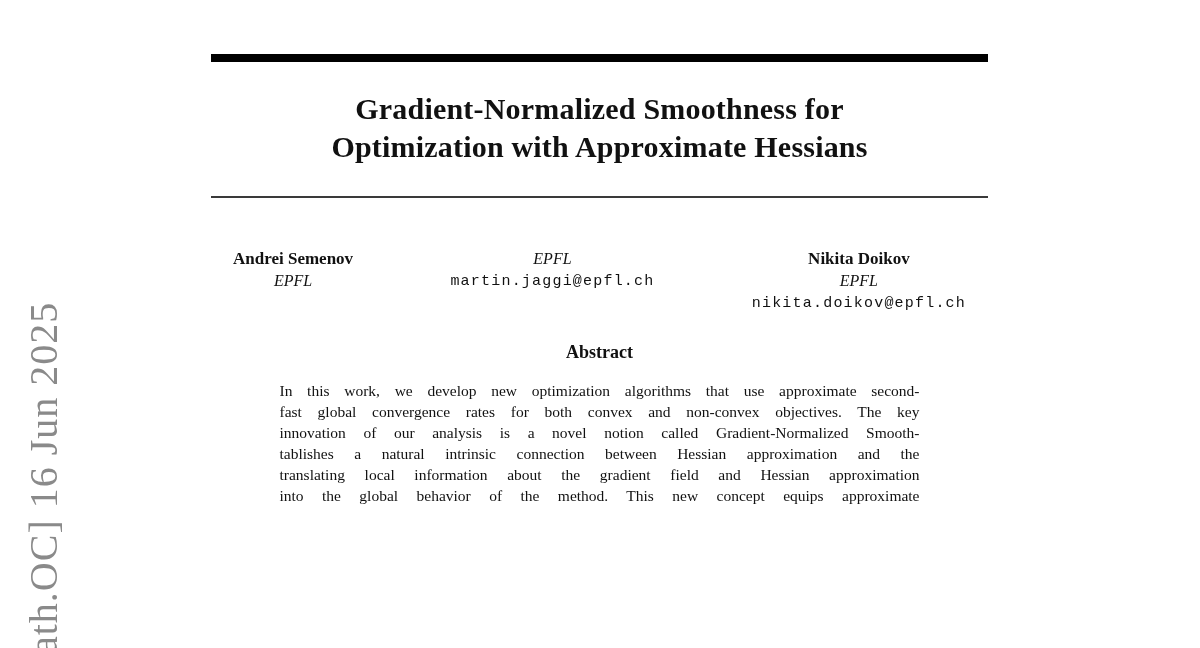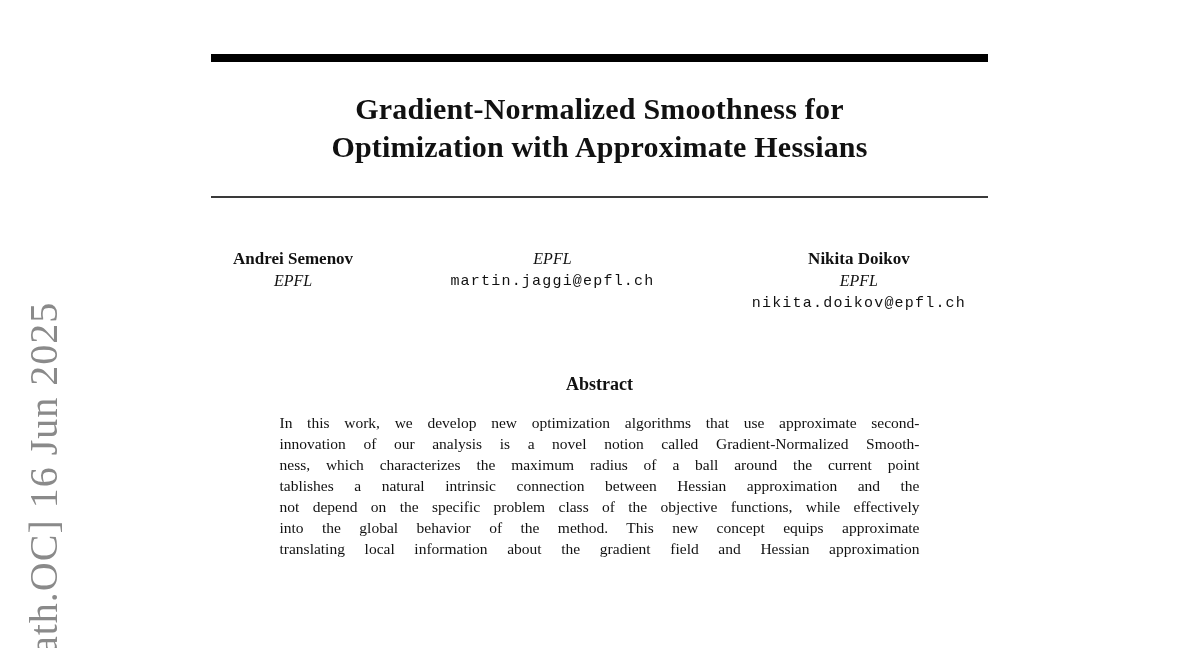--- a/index.html
+++ b/index.html
@@ -53,21 +53,21 @@
   .a-name  { font-weight: bold; font-size: 17px; line-height: 22px; }
   .a-affil { font-size: 16px; line-height: 22px; font-style: italic; }
   .a-email {
     font-family: "Liberation Mono", monospace;
     font-size: 15px;
     line-height: 24px;
     letter-spacing: 1.2px;
   }
 
   .abs-head {
-    margin-top: 56px;
+    margin-top: 24px;
     text-align: center;
     font-weight: bold;
     font-size: 18px;
     line-height: 24px;
   }
   .abs-body {
     margin: 16px auto 8px auto;
     width: 640px;
     font-size: 15.5px;
     line-height: 21px;
@@ -113,23 +113,22 @@
         <div class="a-affil">EPFL</div>
         <div class="a-email">nikita.doikov@epfl.ch</div>
       </div>
 
     </div>
 
     <div class="abs-head">Abstract</div>
 
     <div class="abs-body">
       <div class="abs-line">In this work, we develop new optimization algorithms that use approximate second-</div>
+      <div class="abs-line">fast global convergence rates for both convex and non-convex objectives. The key</div>
       <div class="abs-line">innovation of our analysis is a novel notion called Gradient-Normalized Smooth-</div>
-      <div class="abs-line">ness, which characterizes the maximum radius of a ball around the current point</div>
       <div class="abs-line">tablishes a natural intrinsic connection between Hessian approximation and the</div>
-      <div class="abs-line">not depend on the specific problem class of the objective functions, while effectively</div>
+      <div class="abs-line">translating local information about the gradient field and Hessian approximation</div>
       <div class="abs-line">into the global behavior of the method.  This new concept equips approximate</div>
-      <div class="abs-line">translating local information about the gradient field and Hessian approximation</div>
       <div class="abs-line clipped">second-order methods with global convergence guarantees for both convex and</div>
     </div>
 
   </div>
 </div>
 
 </body></html>

